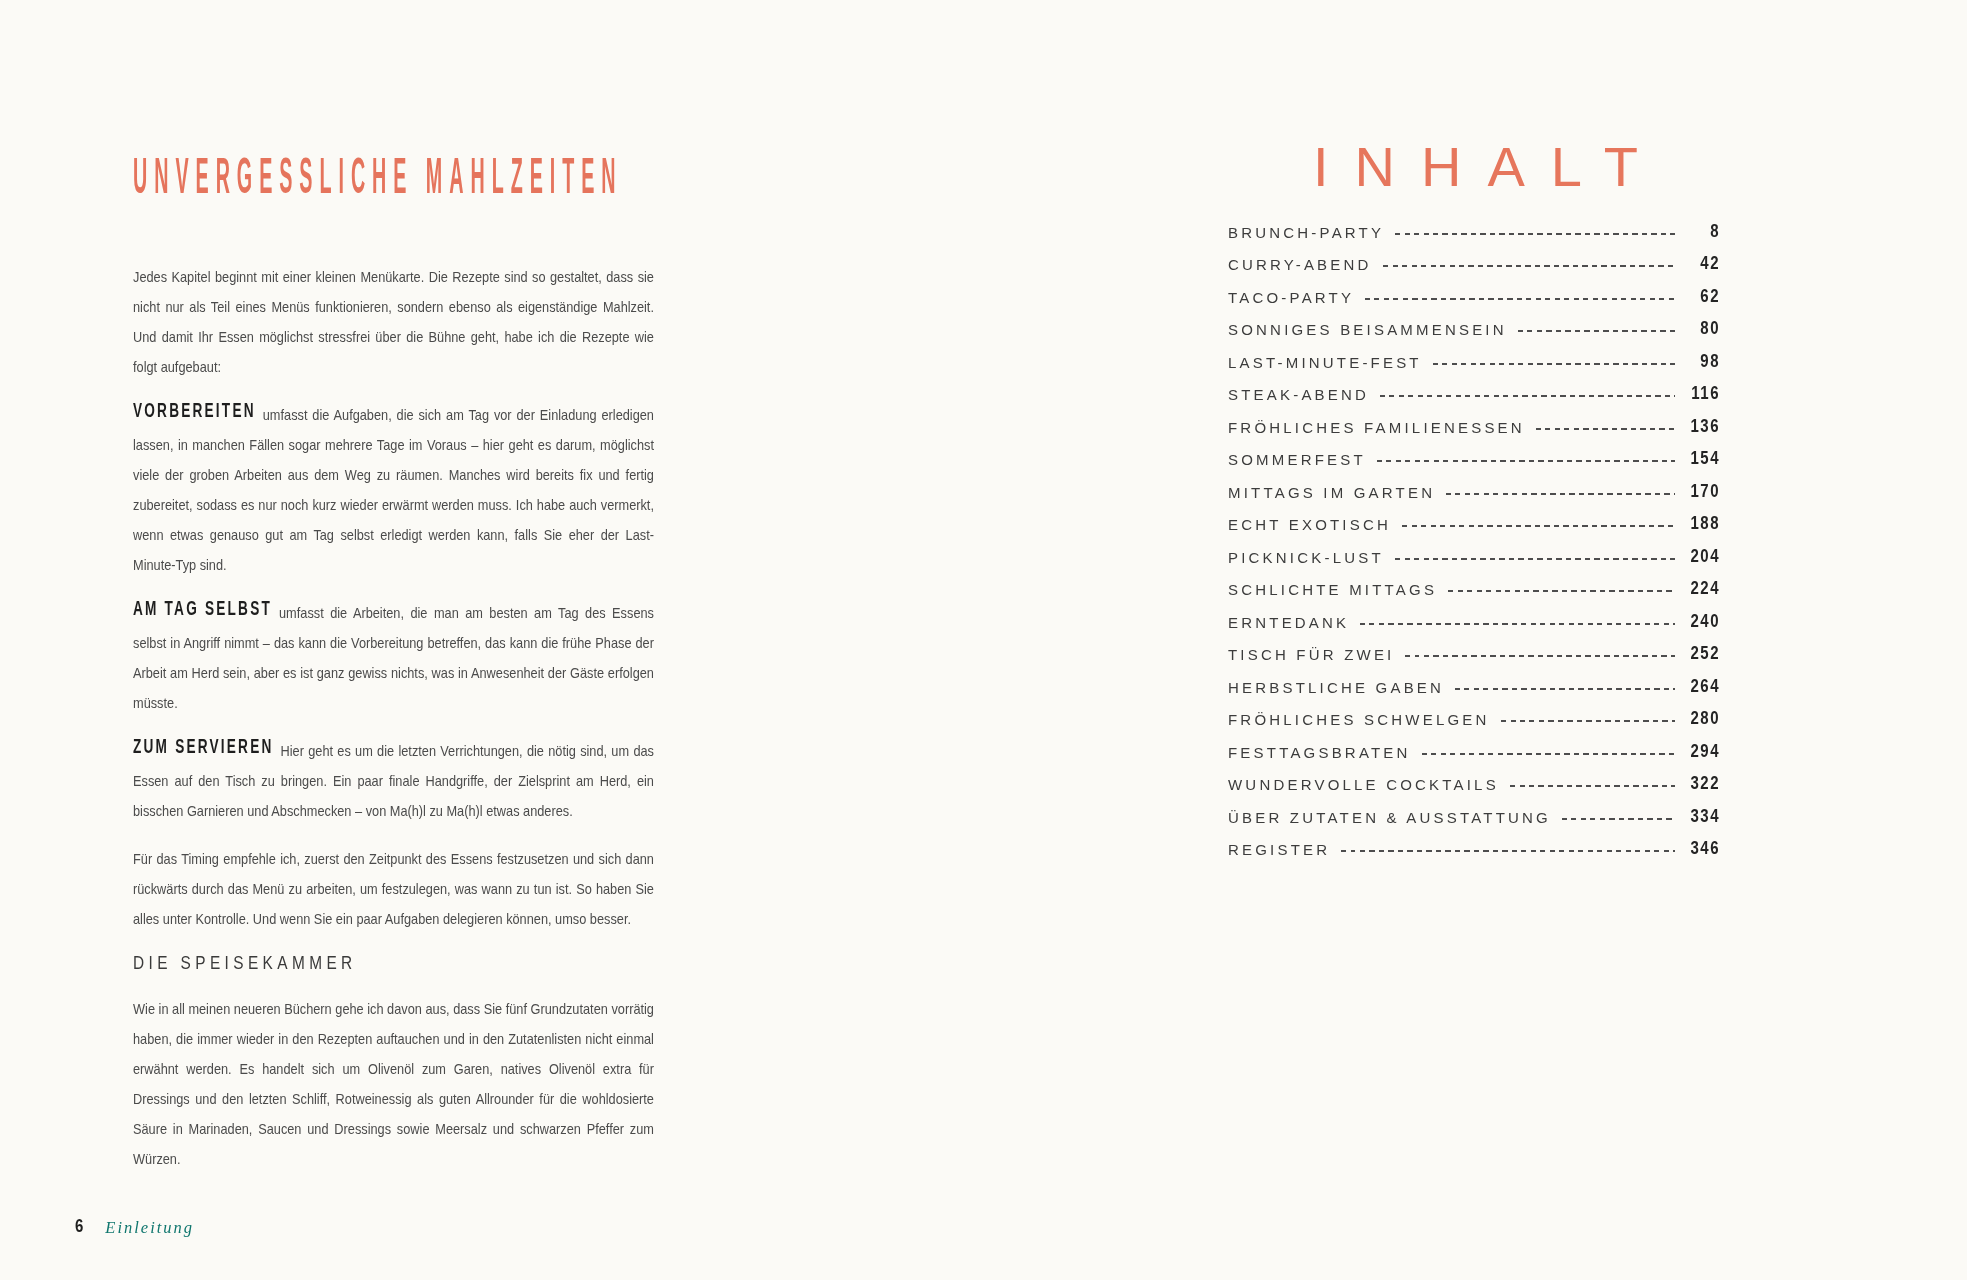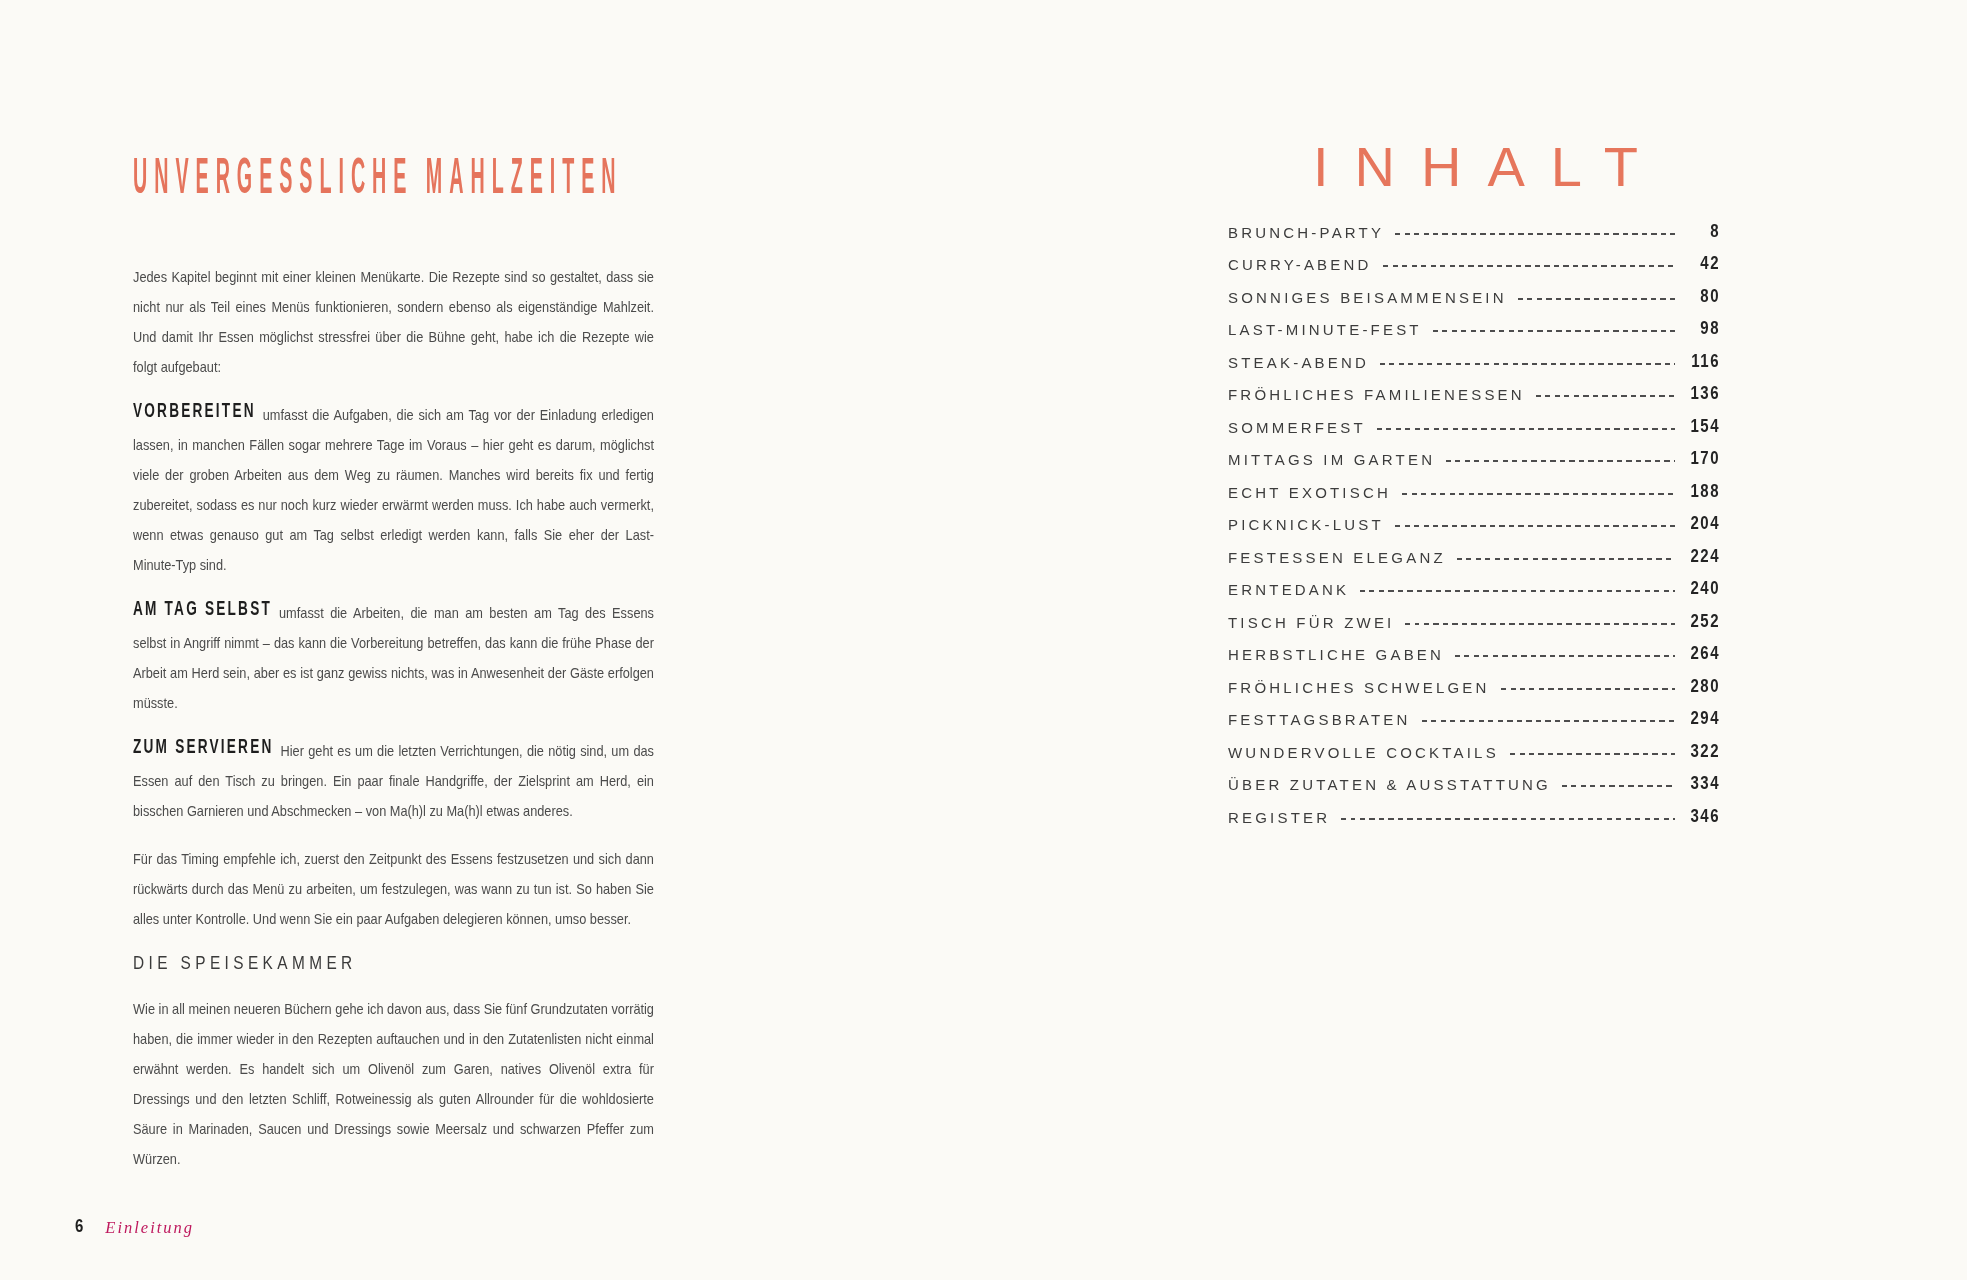--- a/index.html
+++ b/index.html
@@ -39,21 +39,21 @@
   .folio{
     position:absolute;left:75px;top:1218px;display:flex;align-items:baseline;gap:22px;
     color:#1f1f1f;
   }
   .folio-num{
     font-weight:700;font-size:15px;display:inline-block;
     transform:scaleY(1.25);transform-origin:center bottom;
   }
   .folio-label{
     font-family:"Liberation Serif", serif;font-style:italic;
-    font-size:16.5px;letter-spacing:2px;color:#be185d;
+    font-size:16.5px;letter-spacing:2px;color:#0f766e;
   }
 
   
   .right-page{position:absolute;left:983px;top:0;width:984px;height:1280px;}
   .right-heading{
     position:absolute;left:330px;top:134px;
     font-size:56px;font-weight:400;letter-spacing:26px;white-space:nowrap;
     color:#e6765c;
   }
   .toc{
@@ -121,20 +121,25 @@
           <span class="toc-num"><span class="toc-num-inner">8</span></span>
         </div>
 
 
         <div class="toc-row">
           <span class="toc-title">CURRY-ABEND</span>
           <span class="toc-leader"></span>
           <span class="toc-num"><span class="toc-num-inner">42</span></span>
         </div>
 
+        <div class="toc-row">
+          <span class="toc-title">TACO-PARTY</span>
+          <span class="toc-leader"></span>
+          <span class="toc-num"><span class="toc-num-inner">62</span></span>
+        </div>
 
         <div class="toc-row">
           <span class="toc-title">SONNIGES BEISAMMENSEIN</span>
           <span class="toc-leader"></span>
           <span class="toc-num"><span class="toc-num-inner">80</span></span>
         </div>
 
         <div class="toc-row">
           <span class="toc-title">LAST-MINUTE-FEST</span>
           <span class="toc-leader"></span>
@@ -171,21 +176,21 @@
           <span class="toc-num"><span class="toc-num-inner">188</span></span>
         </div>
 
         <div class="toc-row">
           <span class="toc-title">PICKNICK-LUST</span>
           <span class="toc-leader"></span>
           <span class="toc-num"><span class="toc-num-inner">204</span></span>
         </div>
 
         <div class="toc-row">
-          <span class="toc-title">FESTESSEN ELEGANZ</span>
+          <span class="toc-title">SCHLICHTE MITTAGS</span>
           <span class="toc-leader"></span>
           <span class="toc-num"><span class="toc-num-inner">224</span></span>
         </div>
 
         <div class="toc-row">
           <span class="toc-title">ERNTEDANK</span>
           <span class="toc-leader"></span>
           <span class="toc-num"><span class="toc-num-inner">240</span></span>
         </div>
 

